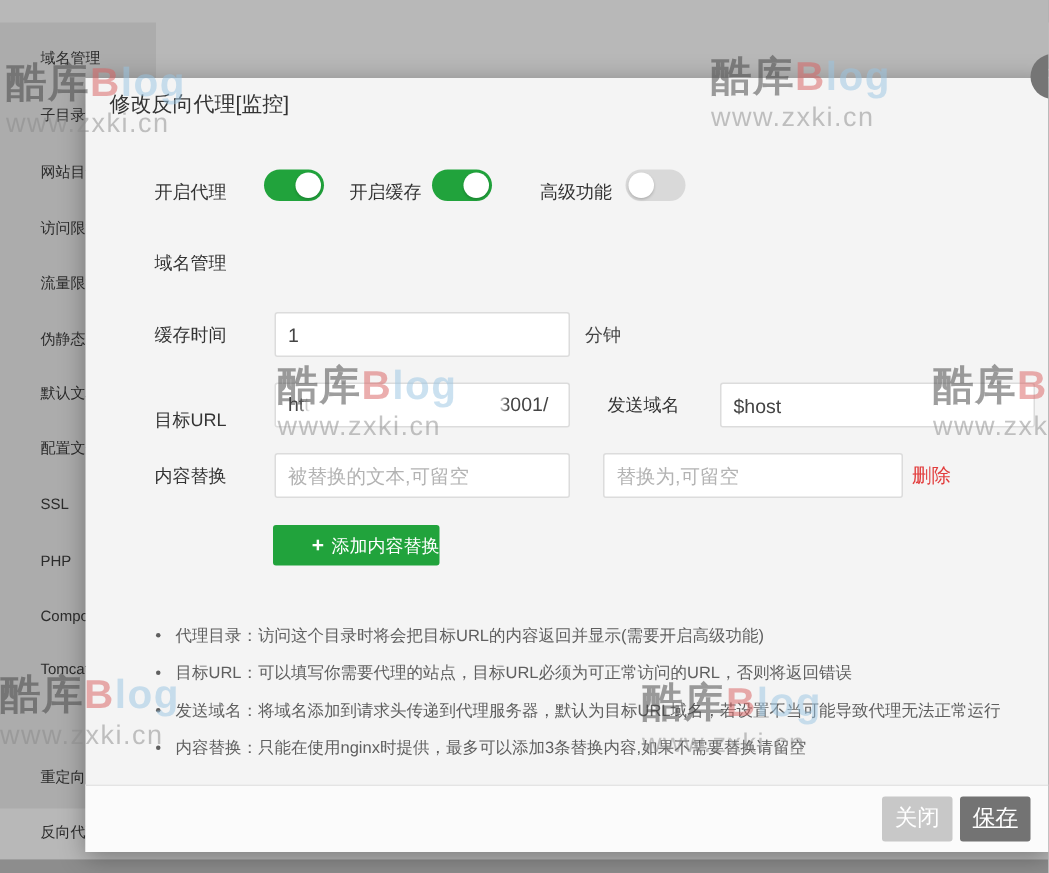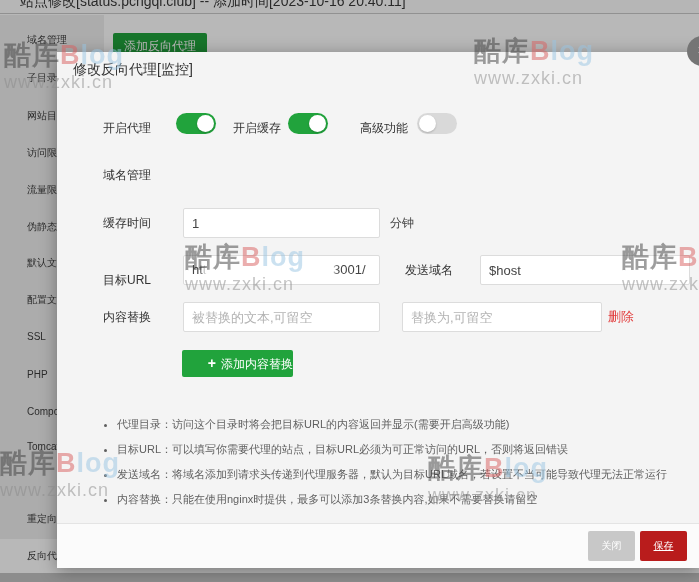--- a/index.html
+++ b/index.html
@@ -69,59 +69,55 @@
   }
   .add-replace-btn .plus { font-weight:bold; font-size:14px; margin-right:5px; }
   .notes { position:absolute; left:46px; top:360px; width:586px; list-style:disc; padding-left:14px; overflow:hidden; }
   .notes li { height:25px; line-height:25px; font-size:11px; color:#5f5f5f; white-space:nowrap; }
   .modal-footer {
     position:absolute; left:0; bottom:0; width:642px; height:45px;
     background:#fbfbfb; border-top:1px solid #e4e4e4;
   }
   .btn {
     position:absolute; top:7px; width:47px; height:30px; border:none; border-radius:2px;
-    font-size:10px; color:#fff; cursor:pointer; font-family:inherit; text-align:center; line-height:30px;
+    font-size:15px; color:#fff; cursor:pointer; font-family:inherit; text-align:center; line-height:30px;
   }
   .btn-close { right:64px; background:#c8c8c8; }
   .btn-save  { right:12px; }
   
   .wm { position:absolute; z-index:30; opacity:0.5; pointer-events:none; line-height:1; }
   .wm-l1 { font-size:27px; font-weight:bold; letter-spacing:1px; white-space:nowrap; }
   .wm-k    { color:#404040;font-family:Liberation Serif, serif; }
   .wm-b    { color:#d95f5f; }
   .wm-rest { color:#99c5e3; }
   .wm-l2 { font-size:18px; color:#8a8a8a; margin-top:4px; letter-spacing:1px; white-space:nowrap; }
 </style>
 </head>
 <body>
 
 <div class="screen">
 
-  <div class="top-strip">
-    <span class="title">站点修改[status.pcngqi.club] -- 添加时间[2023-10-16 20:40:11]</span>
-  </div>
   <div class="bg-sidebar"></div>
   <div class="bg-content"></div>
   <div id="sidebar-items">
       <div class="sidebar-item" style="top: 23px;">域名管理</div>
       <div class="sidebar-item" style="top: 61px;">子目录绑定</div>
       <div class="sidebar-item" style="top: 99px;">网站目录</div>
       <div class="sidebar-item" style="top: 136px;">访问限制</div>
       <div class="sidebar-item" style="top: 173px;">流量限制</div>
       <div class="sidebar-item" style="top: 210px;">伪静态</div>
       <div class="sidebar-item" style="top: 246px;">默认文档</div>
       <div class="sidebar-item" style="top: 283px;">配置文件</div>
       <div class="sidebar-item" style="top: 320px;">SSL</div>
       <div class="sidebar-item" style="top: 358px;">PHP</div>
       <div class="sidebar-item" style="top: 395px;">Composer</div>
       <div class="sidebar-item" style="top: 430px;">Tomcat</div>
       <div class="sidebar-item" style="top: 502px;">重定向</div>
       <div class="sidebar-item selected" style="top: 539px;">反向代理</div>
     </div>
-  <div class="bg-add-btn" style="background: rgb(33, 163, 60);">添加反向代理</div>
   <div class="bg-bottom"></div>
 
   <div class="dim"></div>
 
   <div class="modal">
     <div class="modal-title">修改反向代理[监控]</div>
 
     <div id="toggle-row">
         <div class="fld-label" style="left: 46px; top: 61px;">开启代理</div>
         <div class="toggle on" style="left: 119px; top: 61px;">
@@ -164,21 +160,21 @@
 
     <ul class="notes" id="notes-list">
         <li>代理目录：访问这个目录时将会把目标URL的内容返回并显示(需要开启高级功能)</li>
         <li>目标URL：可以填写你需要代理的站点，目标URL必须为可正常访问的URL，否则将返回错误</li>
         <li>发送域名：将域名添加到请求头传递到代理服务器，默认为目标URL域名，若设置不当可能导致代理无法正常运行</li>
         <li>内容替换：只能在使用nginx时提供，最多可以添加3条替换内容,如果不需要替换请留空</li>
       </ul>
 
     <div class="modal-footer">
       <button class="btn btn-close">关闭</button>
-      <button class="btn btn-save" style="background: #b91c1c; text-decoration: underline;">保存</button>
+      <button class="btn btn-save" style="background: #737373; text-decoration: underline;">保存</button>
     </div>
   </div>
 
   <div class="close-btn">
     <span>×</span>
   </div>
 
   <div id="watermarks">
       <div class="wm" style="left: 4px; top: 42px;">
         <div class="wm-l1"><span class="wm-k">酷库</span><span class="wm-b">B</span><span class="wm-rest">log</span></div>

